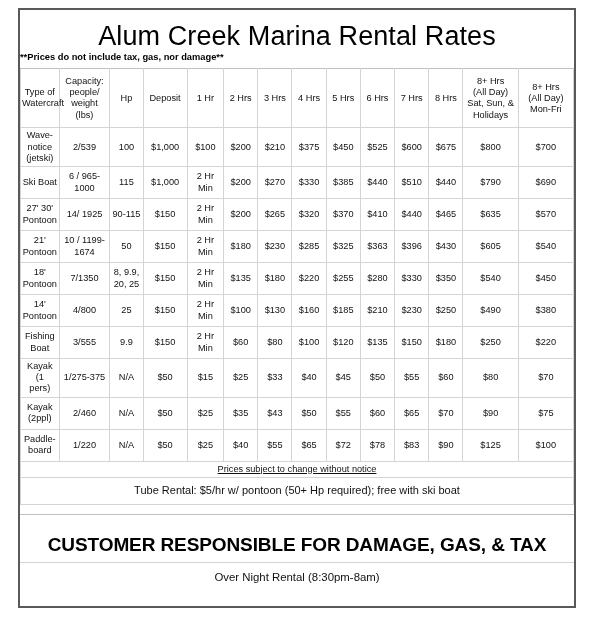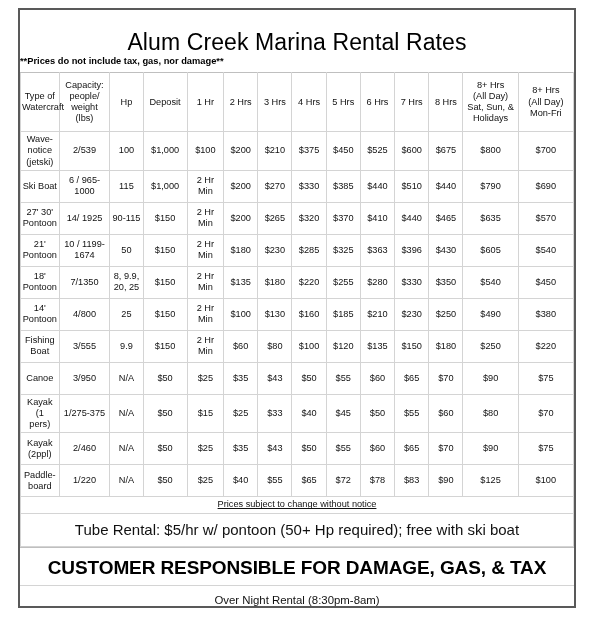--- a/index.html
+++ b/index.html
@@ -14,25 +14,25 @@
     left:18px; top:8px;
     width:558px; height:600px;
     border:2px solid #595959;
     background:#ffffff;
     box-sizing:border-box;
     display:flex;
     flex-direction:column;
   }
   .title{
     text-align:center;
-    font-size:23px;
+    font-size:27px;
     font-weight:400;
     letter-spacing:.1px;
     color:#000;
-    padding:20px 0 2px 0;
+    padding:12px 0 2px 0;
     line-height:1.05;
   }
   .subtitle{
     font-size:9.3px;
     font-weight:bold;
     color:#000;
     padding-bottom:6px;
   }
   table{
     border-collapse:collapse;
@@ -64,33 +64,33 @@
     text-decoration:underline;
   }
   .notes-block{
     border-left:1px solid #d4d4d4;
     border-right:1px solid #d4d4d4;
     border-bottom:1px solid #d4d4d4;
     text-align:center;
     padding:4px 2px 5px 2px;
   }
   .notes-block div{
-    font-size:15px;
+    font-size:11px;
     color:#111;
     line-height:1.55;
   }
   .gap{ height:9px; }
   .banner{
     border-top:1px solid #bfbfbf;
     border-bottom:1px solid #d4d4d4;
     text-align:center;
     font-size:19px;
     font-weight:bold;
     color:#000;
-    padding:9px 0 6px 0;
+    padding:19px 0 6px 0;
     letter-spacing:-0.1px;
   }
   .footer{
     text-align:center;
     padding:5px 0 0 0;
   }
   .footer div{
     font-size:11.4px;
     color:#111;
     line-height:1.75;
@@ -357,94 +357,70 @@
           <td>$100</td>
           <td>$120</td>
           <td>$135</td>
           <td>$150</td>
           <td>$180</td>
           <td>$250</td>
           <td>$220</td>
         </tr>
         <tr>
           <td>
-            <div>Canoe</div>
-          </td>
-          <td>
-            <div>3/950</div>
+            <div>Kayak (1</div>
+            <div>pers)</div>
+          </td>
+          <td>
+            <div>1/275-375</div>
+          </td>
+          <td>
+            <div>N/A</div>
+          </td>
+          <td>$50</td>
+          <td>
+            <div>$15</div>
+          </td>
+          <td>$25</td>
+          <td>$33</td>
+          <td>$40</td>
+          <td>$45</td>
+          <td>$50</td>
+          <td>$55</td>
+          <td>$60</td>
+          <td>$80</td>
+          <td>$70</td>
+        </tr>
+        <tr>
+          <td>
+            <div>Kayak</div>
+            <div>(2ppl)</div>
+          </td>
+          <td>
+            <div>2/460</div>
           </td>
           <td>
             <div>N/A</div>
           </td>
           <td>$50</td>
           <td>
             <div>$25</div>
           </td>
           <td>$35</td>
           <td>$43</td>
           <td>$50</td>
           <td>$55</td>
           <td>$60</td>
           <td>$65</td>
           <td>$70</td>
           <td>$90</td>
           <td>$75</td>
         </tr>
         <tr>
           <td>
-            <div>Kayak (1</div>
-            <div>pers)</div>
-          </td>
-          <td>
-            <div>1/275-375</div>
-          </td>
-          <td>
-            <div>N/A</div>
-          </td>
-          <td>$50</td>
-          <td>
-            <div>$15</div>
-          </td>
-          <td>$25</td>
-          <td>$33</td>
-          <td>$40</td>
-          <td>$45</td>
-          <td>$50</td>
-          <td>$55</td>
-          <td>$60</td>
-          <td>$80</td>
-          <td>$70</td>
-        </tr>
-        <tr>
-          <td>
-            <div>Kayak</div>
-            <div>(2ppl)</div>
-          </td>
-          <td>
-            <div>2/460</div>
-          </td>
-          <td>
-            <div>N/A</div>
-          </td>
-          <td>$50</td>
-          <td>
-            <div>$25</div>
-          </td>
-          <td>$35</td>
-          <td>$43</td>
-          <td>$50</td>
-          <td>$55</td>
-          <td>$60</td>
-          <td>$65</td>
-          <td>$70</td>
-          <td>$90</td>
-          <td>$75</td>
-        </tr>
-        <tr>
-          <td>
             <div>Paddle-</div>
             <div>board</div>
           </td>
           <td>
             <div>1/220</div>
           </td>
           <td>
             <div>N/A</div>
           </td>
           <td>$50</td>

